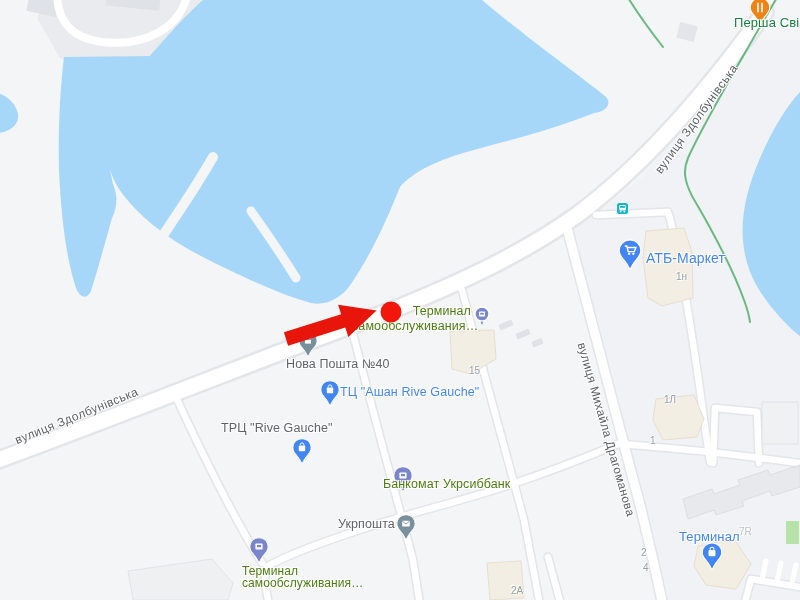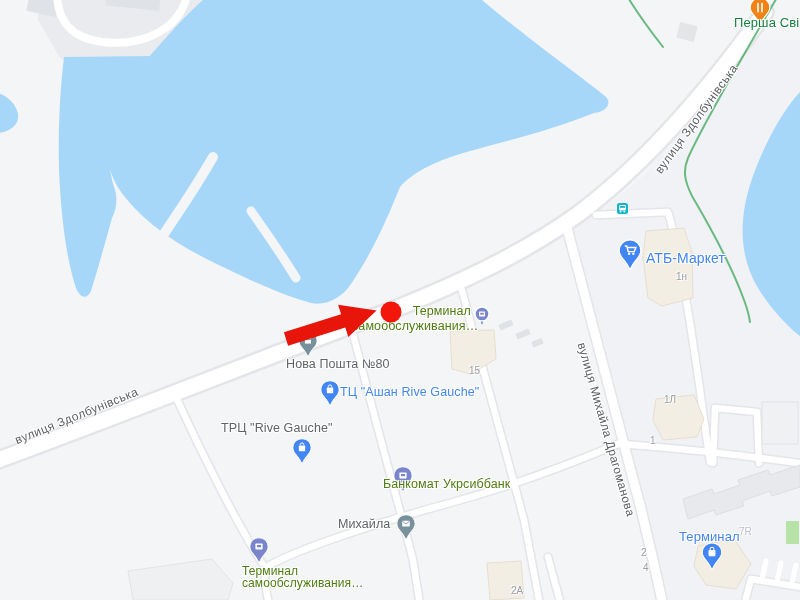--- a/index.html
+++ b/index.html
@@ -222,29 +222,29 @@
 
   <div class="lbl orange" style="left:734px;top:15px;">Перша Сві</div>
 
   <div class="lbl blue big" style="left:646px;top:251px;">АТБ-Маркет</div>
 
   <div class="lbl indigo ta-r" style="left:352px;top:304px;width:119px;">
     <div>Терминал</div>
     <div>самообслуживания…</div>
   </div>
 
-  <div class="lbl" style="left:286px;top:357px;">Нова Пошта №80</div>
+  <div class="lbl" style="left:286px;top:357px;">Нова Пошта №40</div>
 
   <div class="lbl blue" style="left:340px;top:385px;">ТЦ "Ашан Rive Gauche"</div>
 
   <div class="lbl" style="left:221px;top:421px;">ТРЦ "Rive Gauche"</div>
 
   <div class="lbl indigo" style="left:383px;top:461px;margin-top:16px;">Банкомат Укрсиббанк</div>
 
-  <div class="lbl" style="left:338px;top:517px;">Михайла</div>
+  <div class="lbl" style="left:338px;top:517px;">Укрпошта</div>
 
   <div class="lbl indigo two" style="left:242px;top:566px;">
     <div>Терминал</div>
     <div>самообслуживания…</div>
   </div>
 
   <div class="lbl blue" style="left:679px;top:529px;font-size:13px;">Терминал</div>
 
   <svg class="layer anno" viewBox="0 0 800 600" xmlns="http://www.w3.org/2000/svg">
     <polygon fill="#E8150B" points="283.9,332.3 341.1,314.2 338.1,304.7 376.6,310.4 348.3,337.1 345.3,327.6 288.1,345.7"></polygon>

